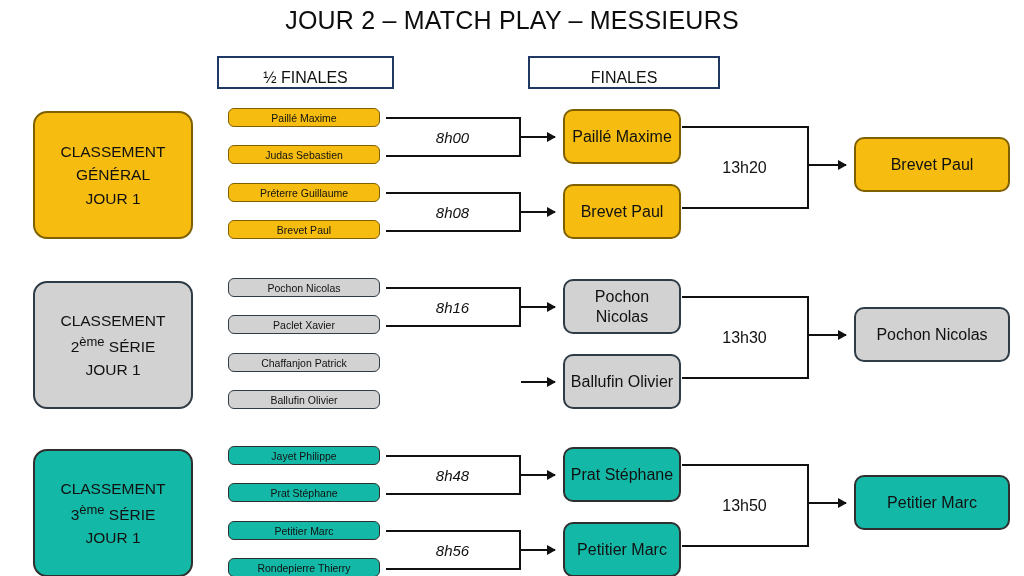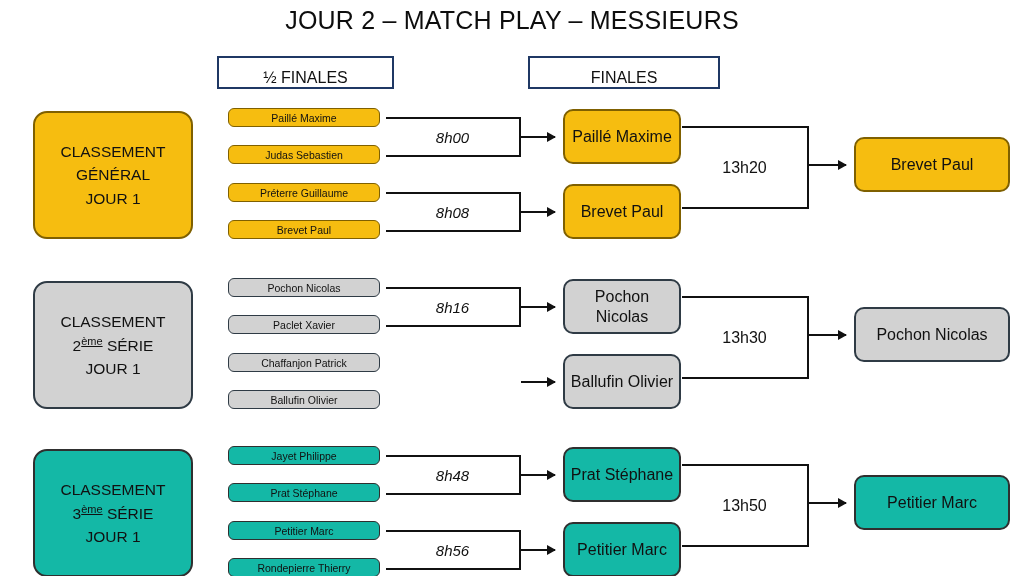--- a/index.html
+++ b/index.html
@@ -68,21 +68,21 @@
     display: flex;
     flex-direction: column;
     align-items: center;
     justify-content: center;
     font-size: 15.5px;
     line-height: 1.5;
     text-align: center;
     margin-top: 7px;
   }
   .cat-box .line { display: block; white-space: nowrap; }
-  .cat-box sup { font-size: 11px; vertical-align: super; text-decoration: underline; }
+  .cat-box sup { font-size: 13px; vertical-align: super; }
 
   
   .pill {
     position: absolute;
     left: 228px;
     width: 152px;
     height: 19px;
     box-sizing: border-box;
     border-radius: 6px;
     border: 1.5px solid;

